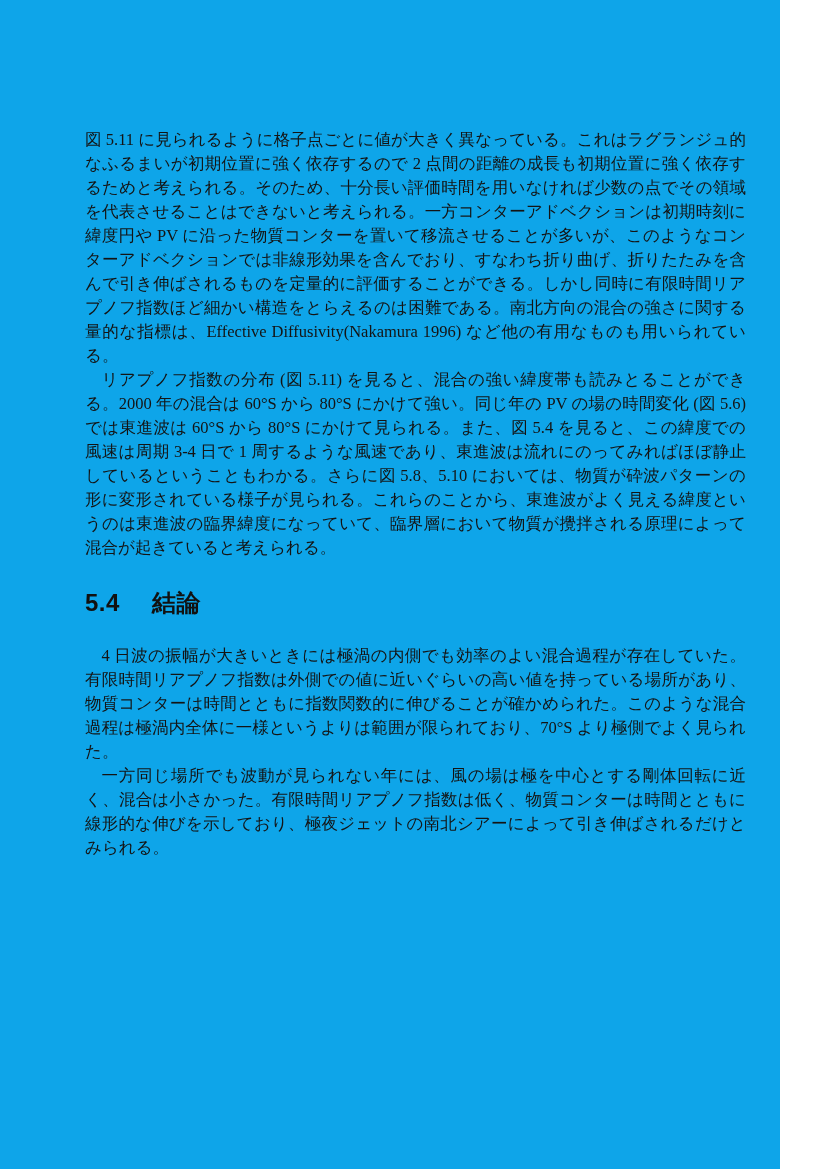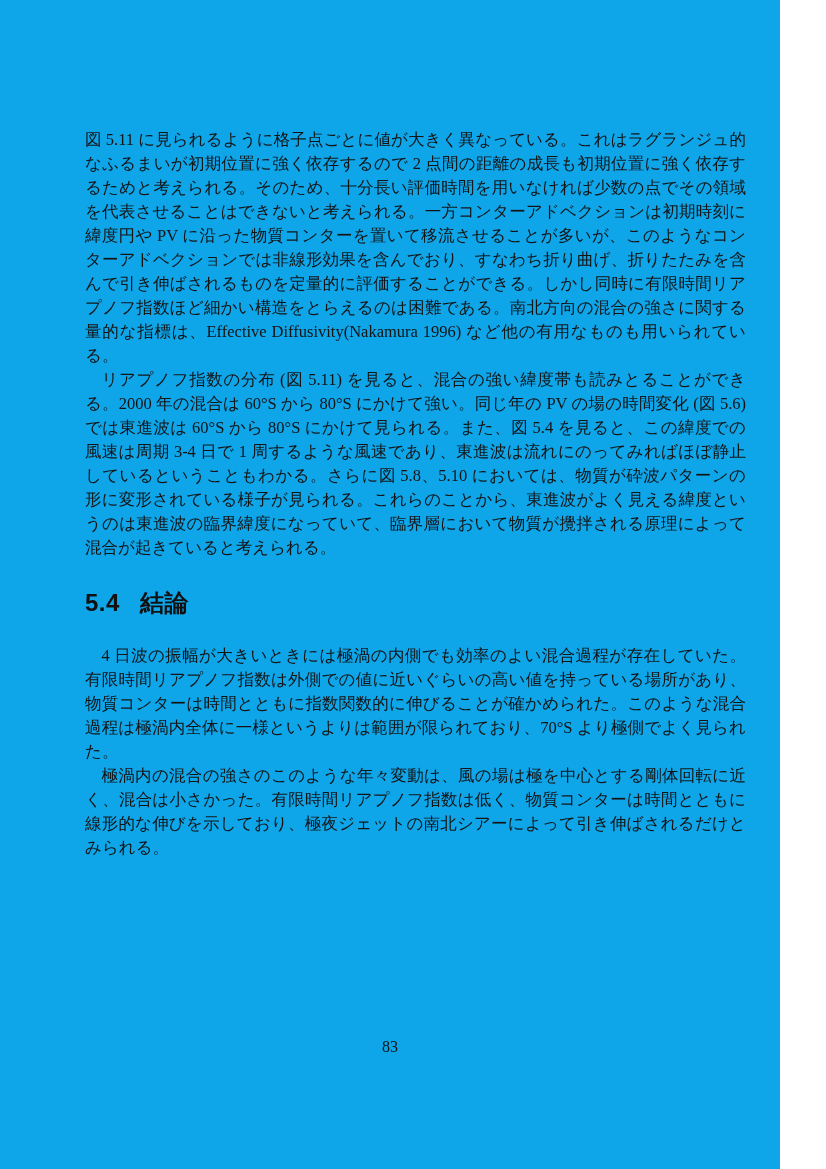--- a/index.html
+++ b/index.html
@@ -38,21 +38,21 @@
     font-size: 24px;
     font-weight: 700;
     line-height: 28px;
     letter-spacing: 0.5px;
     color: #111111;
     text-align: left;
     text-indent: 0;
   }
   .section-heading .sec-num {
     display: inline-block;
-    margin-right: 20px;
+    margin-right: 32px;
   }
   .page-footer {
     position: absolute;
     left: 0;
     top: 1038px;
     width: 100%;
     text-align: center;
     font-family: "Liberation Serif", "DejaVu Serif", serif;
     font-size: 16px;
     color: #141414;
@@ -69,21 +69,18 @@
     <p class="para indent">リアプノフ指数の分布 (図 5.11) を見ると、混合の強い緯度帯も読みとることができる。2000 年の混合は 60°S から 80°S にかけて強い。同じ年の PV の場の時間変化 (図 5.6) では東進波は 60°S から 80°S にかけて見られる。また、図 5.4 を見ると、この緯度での風速は周期 3-4 日で 1 周するような風速であり、東進波は流れにのってみればほぼ静止しているということもわかる。さらに図 5.8、5.10 においては、物質が砕波パターンの形に変形されている様子が見られる。これらのことから、東進波がよく見える緯度というのは東進波の臨界緯度になっていて、臨界層において物質が攪拌される原理によって混合が起きていると考えられる。</p>
 
 
     <h2 class="section-heading">
       <span class="sec-num">5.4</span><span>結論</span>
     </h2>
 
 
     <p class="para indent">4 日波の振幅が大きいときには極渦の内側でも効率のよい混合過程が存在していた。有限時間リアプノフ指数は外側での値に近いぐらいの高い値を持っている場所があり、物質コンターは時間とともに指数関数的に伸びることが確かめられた。このような混合過程は極渦内全体に一様というよりは範囲が限られており、70°S より極側でよく見られた。</p>
 
-    <p class="para indent">極渦内の混合の強さのこのような年々変動は、風の場は極を中心とする剛体回転に近く、混合は小さかった。有限時間リアプノフ指数は低く、物質コンターは時間とともに線形的な伸びを示しており、極夜ジェットの南北シアーによって引き伸ばされるだけとみられる。</p>
+    <p class="para indent">一方同じ場所でも波動が見られない年には、風の場は極を中心とする剛体回転に近く、混合は小さかった。有限時間リアプノフ指数は低く、物質コンターは時間とともに線形的な伸びを示しており、極夜ジェットの南北シアーによって引き伸ばされるだけとみられる。</p>
 
 
   </main>
 
-  <footer class="page-footer">
-    <span>83</span>
-  </footer>
 </div>
 
 </body></html>

